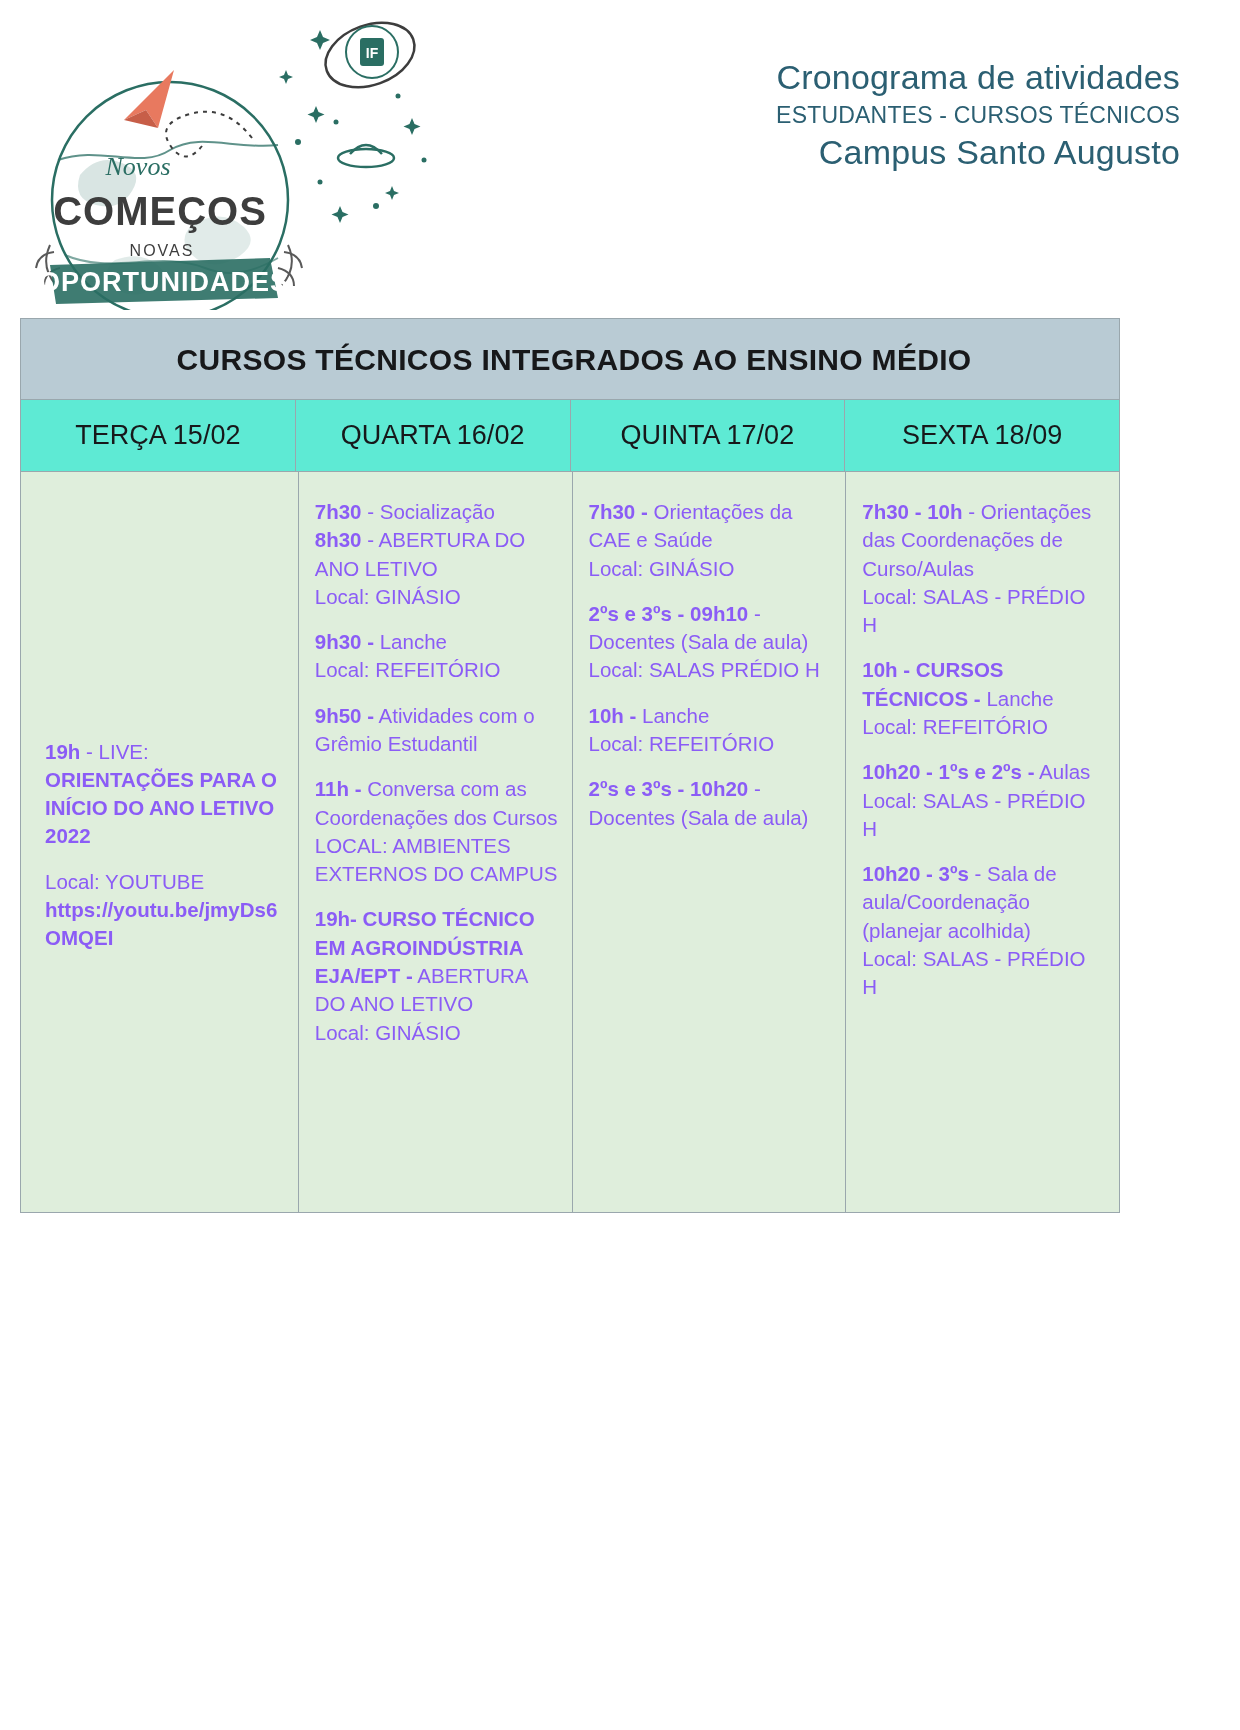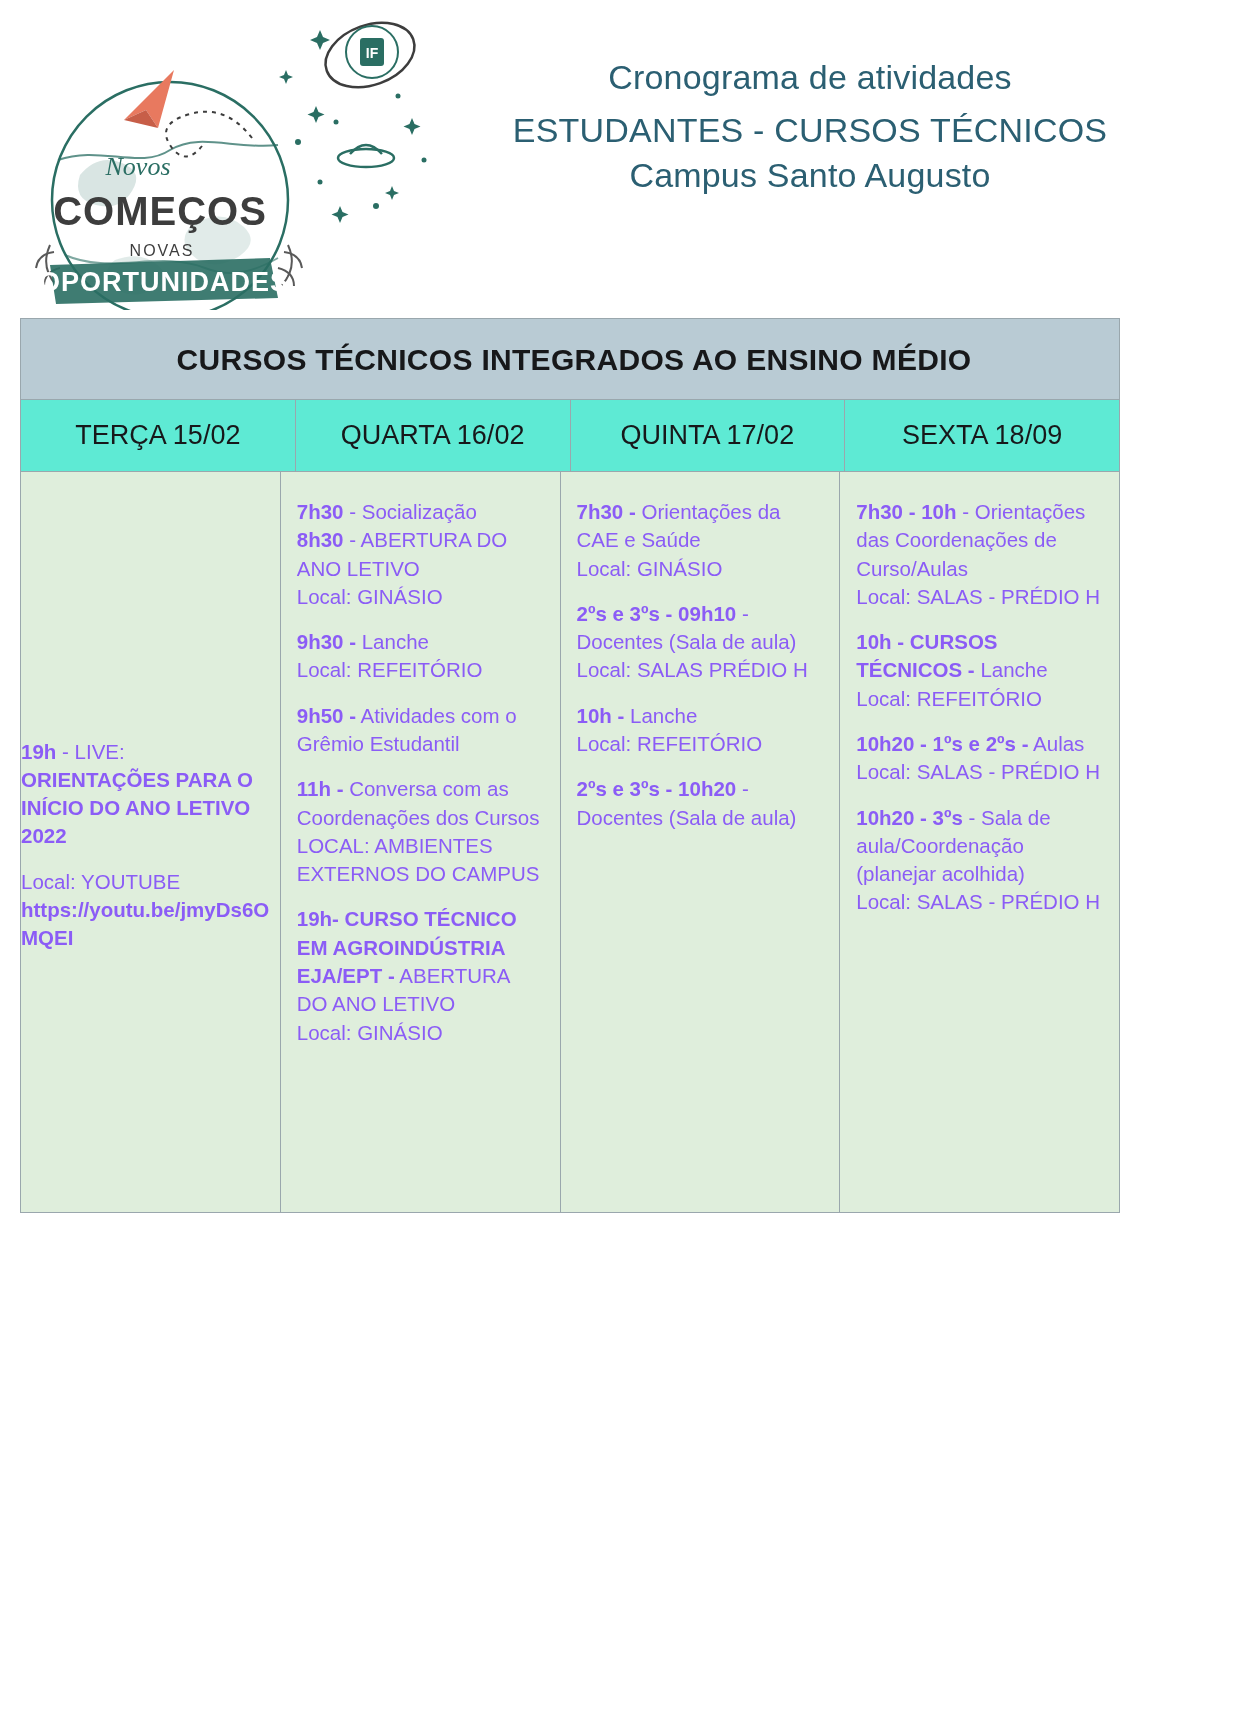--- a/index.html
+++ b/index.html
@@ -27,35 +27,35 @@
   }
   .logo-wrap {
     position: relative;
     width: 420px;
     height: 300px;
     flex: 0 0 auto;
   }
   .logo-svg { display: block; }
 
   .title-block {
-    text-align: center;
+    text-align: right;
     padding-top: 45px;
     padding-right: 30px;
     flex: 1 1 auto;
   }
   .title-line {
     color: #2b5f72;
     font-size: 35px;
     line-height: 1.32;
     font-weight: 400;
     letter-spacing: 0.2px;
     white-space: nowrap;
   }
   .title-line.l1 { font-size: 34px; }
-  .title-line.l2 { font-size: 34px; margin-top: 8px; }
+  .title-line.l2 { font-size: 23px; }
   .title-line.l3 { font-size: 34px; }
 
   
   .table-wrap {
     margin: 18px 20px 0 20px;
     border: 1px solid #9aa7ad;
     box-sizing: border-box;
     width: 1100px;
   }
   .banner {
@@ -96,21 +96,21 @@
     padding: 26px 14px 20px 16px;
     font-size: 20.5px;
     line-height: 1.38;
     color: #8b5cf6;
   }
   .body-cell:last-child { border-right: none; }
 
   .cell-tuesday {
     display: flex;
     align-items: center;
-    padding-left: 0;
+    padding-left: 24px;
     padding-right: 10px;
   }
   .block { margin-bottom: 17px; }
   .block:last-child { margin-bottom: 0; }
   .b { font-weight: bold; }
   .link { font-weight: bold; word-break: break-all; }
 </style>
 </head>
 <body>
 

